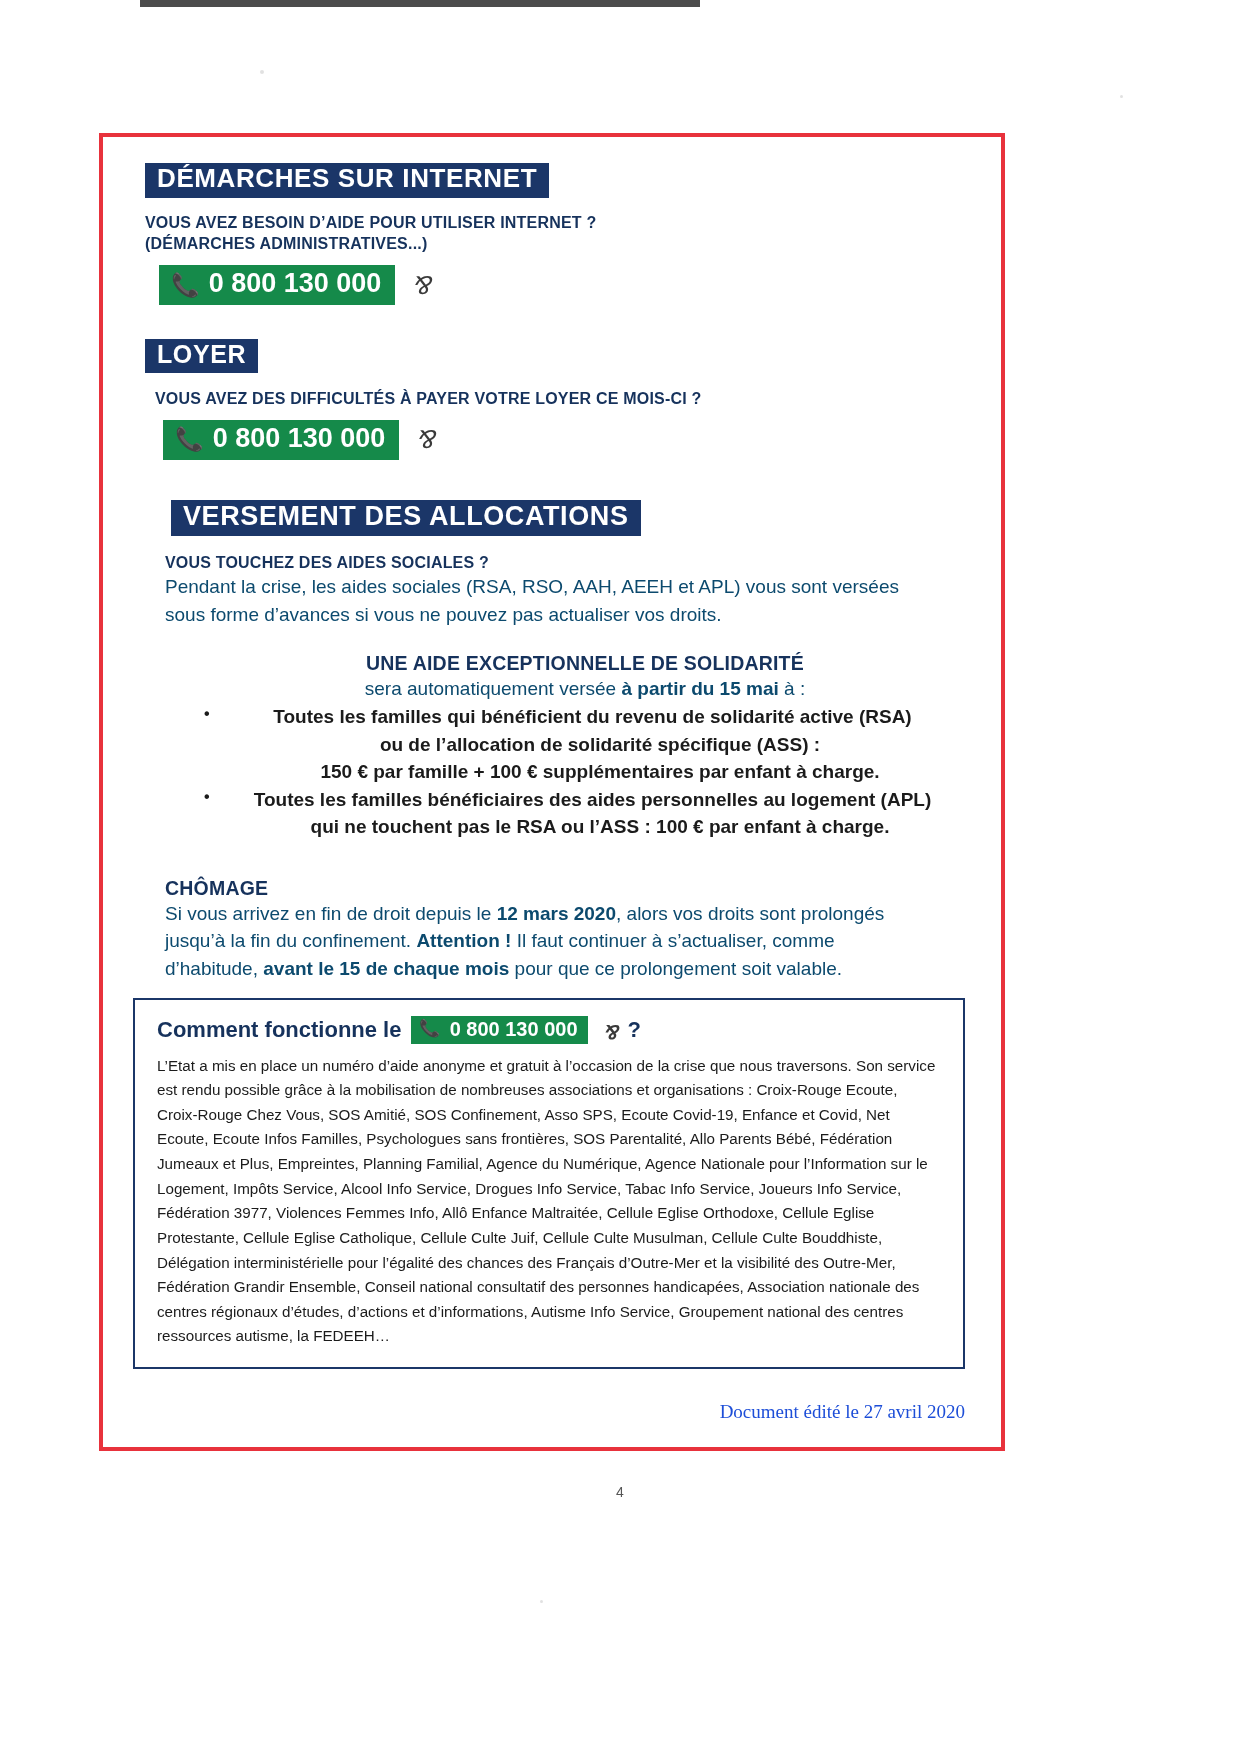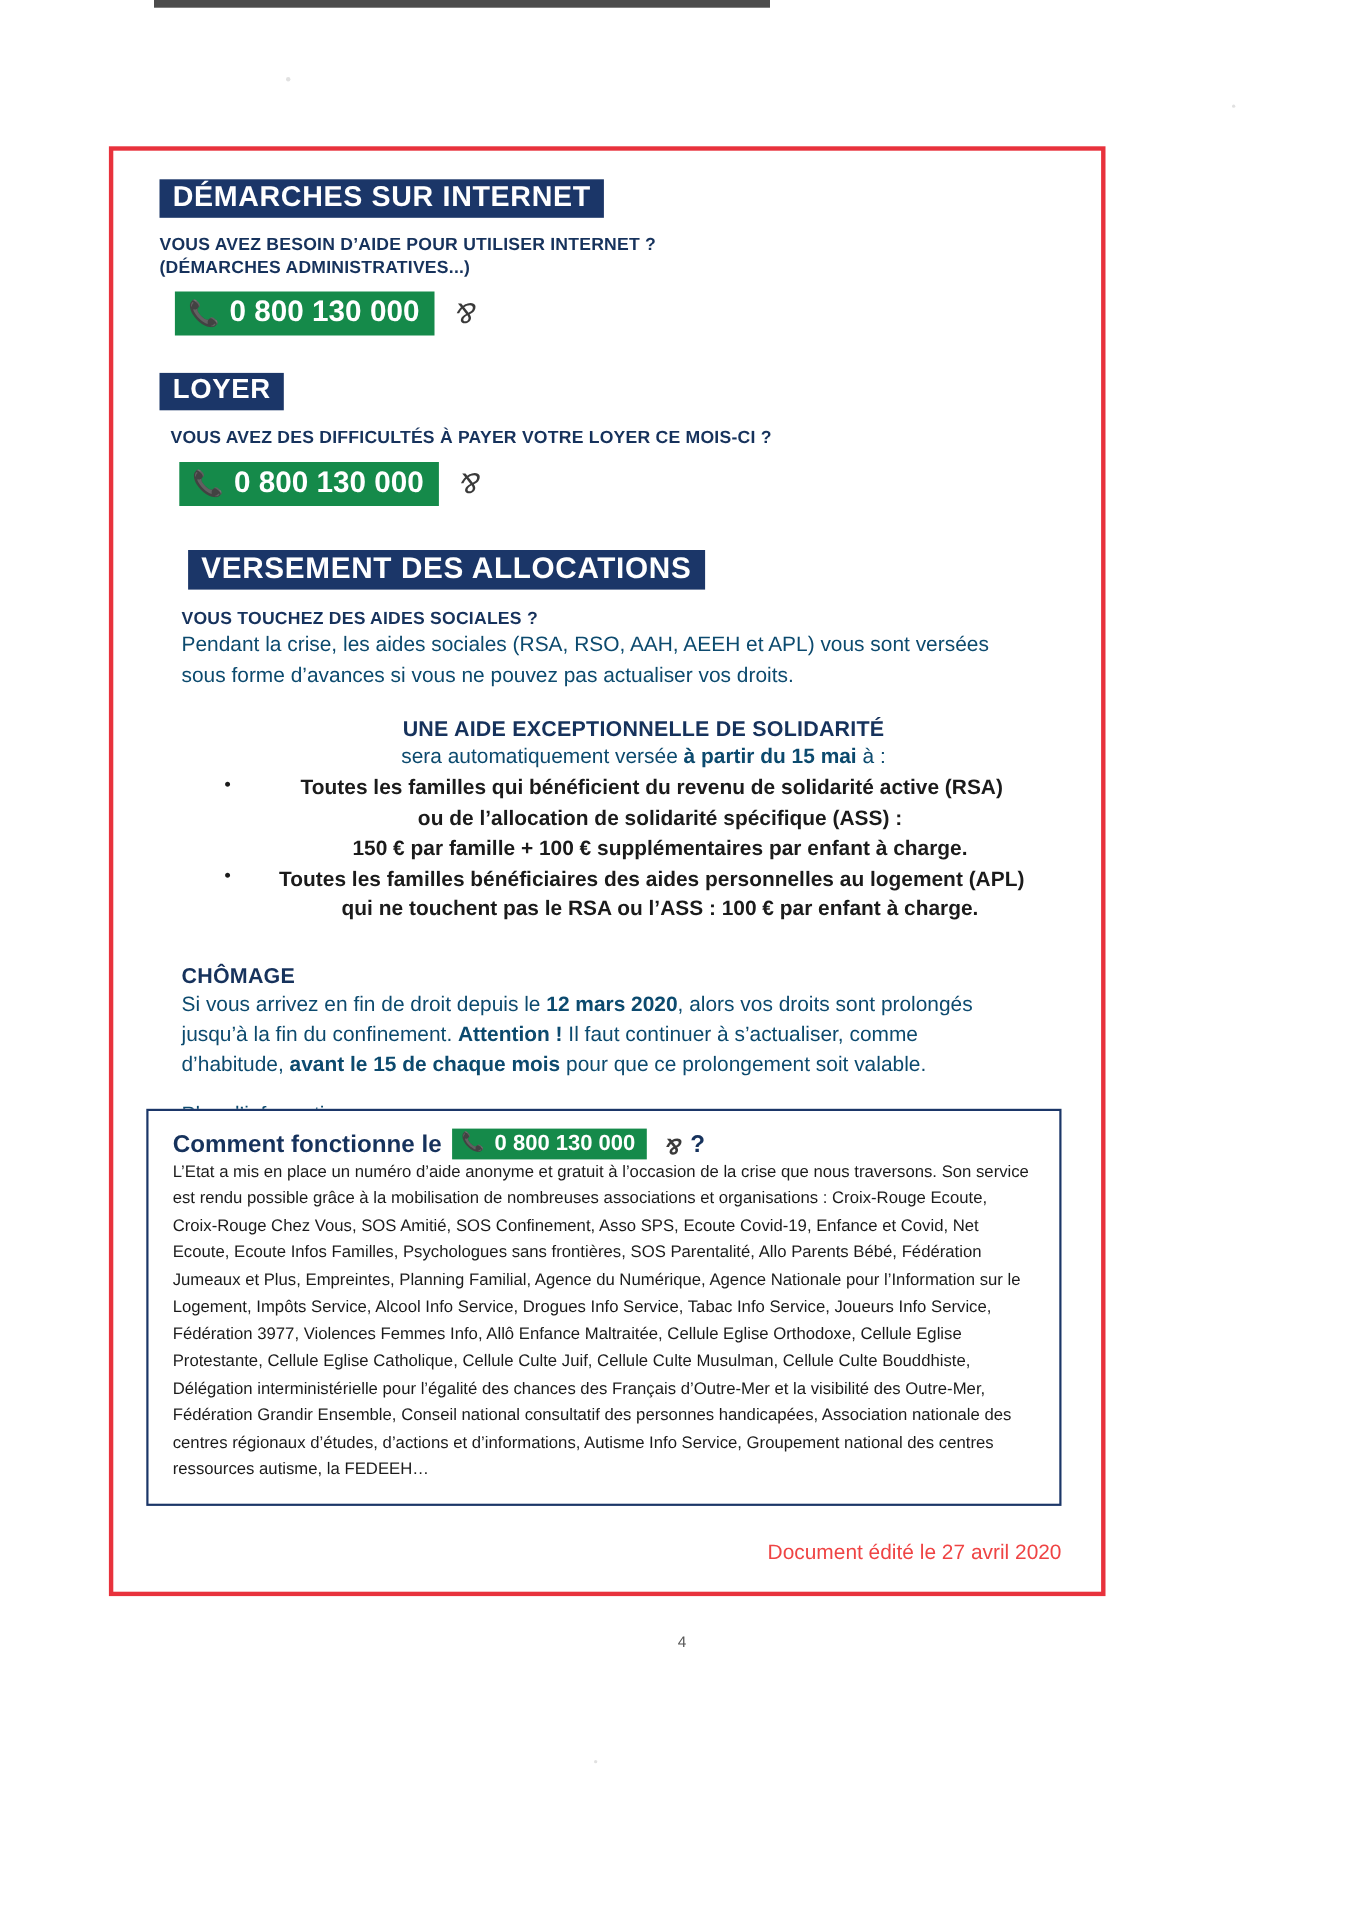--- a/index.html
+++ b/index.html
@@ -183,40 +183,42 @@
     padding: 16px 22px 18px 22px;
     background: #ffffff;
   }
   .how-title {
     display: flex;
     align-items: center;
     gap: 10px;
     font-weight: bold;
     font-size: 22px;
     color: #16325c;
+    margin-bottom: 10px;
   }
   .how-title .phone-pill {
     font-size: 20px;
     padding: 2px 10px 4px 8px;
   }
   .how-title .phone-pill .handset { font-size: 17px; }
   .how-title .free-mark { font-size: 19px; margin-left: 6px; }
   .how-body {
     font-size: 15.2px;
     line-height: 1.62;
     text-align: left;
     color: #1b1b1b;
   }
 
   .doc-date {
     position: absolute;
     right: 36px;
     bottom: 24px;
     font-size: 19px;
-    color: #ef4444;
+    color: #1d4ed8;
+    font-family: Liberation Serif, serif;
   }
 
   .page-num {
     position: absolute;
     left: 0; right: 0;
     top: 1484px;
     text-align: center;
     font-size: 14px;
     color: #555;
   }

